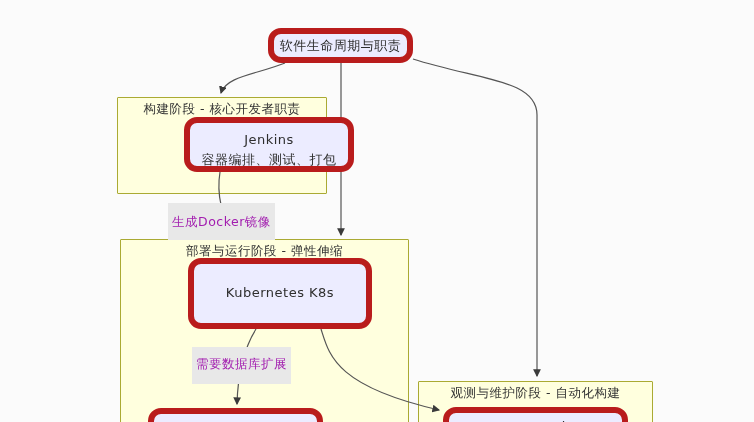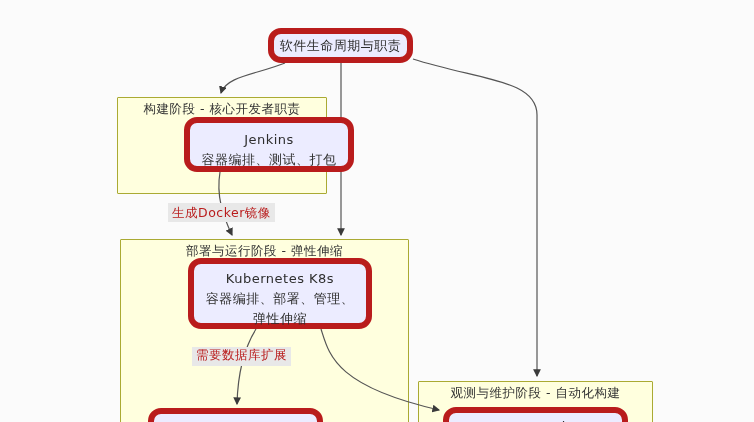--- a/index.html
+++ b/index.html
@@ -21,22 +21,22 @@
   .node{
     position:absolute;background:#ececff;border:6px solid #b91c1c;
     border-radius:13px;z-index:3;display:flex;flex-direction:column;
     align-items:center;justify-content:flex-start;
     font-size:13px;line-height:20px;text-align:center;color:#2e2e2e;
     box-sizing:border-box;
   }
   .node .title-line{letter-spacing:0.5px;}
   .node .desc-line{letter-spacing:0.5px;}
   .edge-label{
-    position:absolute;z-index:4;background:#e8e8e8;color:#b91c1c;
-    font-size:12.5px;line-height:15px;padding:2px 4px;letter-spacing:0.5px;
+    position:absolute;z-index:4;background:#e8e8e8;color:#a21caf;
+    font-size:12.5px;line-height:15px;padding:11px 4px;letter-spacing:0.5px;
     white-space:nowrap;
   }
 </style>
 </head>
 <body>
 
 <div class="canvas">
 
   <div class="cluster" style="left:117px;top:97px;width:208px;height:95px;">
     <div class="cluster-title">构建阶段 - 核心开发者职责</div>
@@ -72,23 +72,22 @@
 
   <div class="node" style="left:268px;top:28px;width:145px;height:35px;justify-content:center;">
     <div class="title-line">软件生命周期与职责</div>
   </div>
 
   <div class="node" style="left:144px;top:117px;width:170px;height:55px;padding-top:7px;margin-left:40px;">
     <div class="title-line">Jenkins</div>
     <div class="desc-line">容器编排、测试、打包</div>
   </div>
 
-  <div class="node" style="left:188px;top:258px;width:184px;height:71px;padding:5px 10px 0 10px;">
+  <div class="node" style="left:188px;top:258px;width:184px;height:71px;padding:19px 10px 0 10px;">
     <div class="title-line">Kubernetes K8s</div>
-    <div class="desc-line">容器编排、部署、管理、弹性伸缩</div>
   </div>
 
   <div class="node" style="left:148px;top:408px;width:175px;height:45px;"></div>
 
   <div class="node" style="left:443px;top:407px;width:185px;height:45px;padding-top:4px;">
     <div class="title-line">ELK Stack</div>
   </div>
 
   <div class="edge-label" style="left:168px;top:203px;">生成Docker镜像</div>
 

